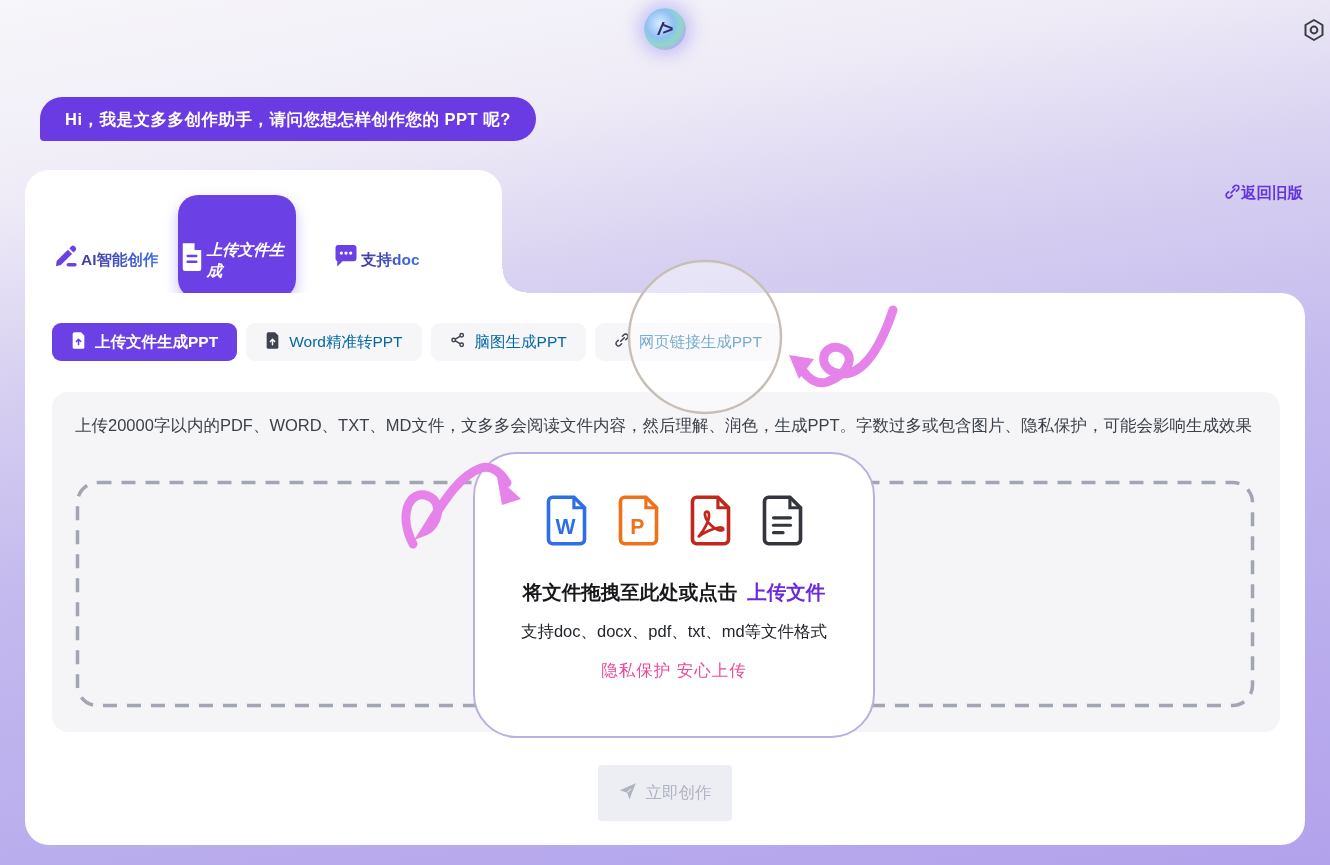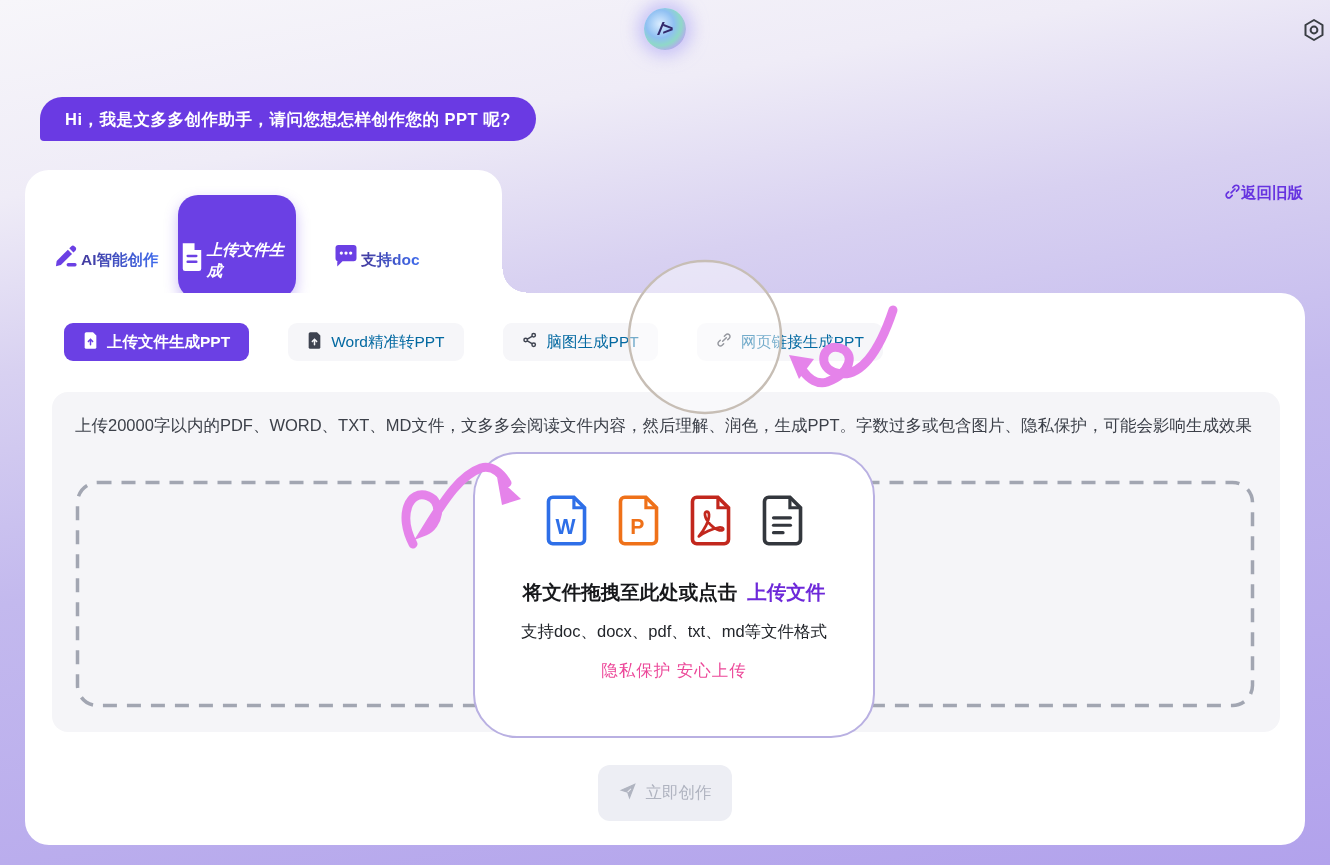--- a/index.html
+++ b/index.html
@@ -49,21 +49,21 @@
   
   .backlink {
     position:absolute; right:27px; top:183px; display:flex; align-items:center; 
     color:#6633e0; font-size:15.5px; font-weight:bold; cursor:pointer;
   }
   
   .panel {
     position:absolute; left:25px; top:293px; width:1280px; height:552px;
     background:#fff; border-radius:0 24px 24px 24px;
   }
-  .subtabs { position:absolute; left:64px; top:323px; display:flex; gap:39px; }
+  .subtabs { position:absolute; left:52px; top:323px; display:flex; gap:9px; }
   .subtab {
     height:38px; display:inline-flex; align-items:center; gap:9px; padding:0 19px;
     background:#f6f6f9; border-radius:9px; font-size:15.5px; color:#0369a1; cursor:pointer; white-space:nowrap;
   }
   .subtab.active { background:#6b40e4; color:#fff; font-weight:bold; }
   
   .graypanel {
     position:absolute; left:52px; top:392px; width:1228px; height:340px;
     background:#f5f5f8; border-radius:16px;
   }
@@ -78,21 +78,21 @@
     display:flex; flex-direction:column; align-items:center; z-index:3;
   }
   .fileicons { display:flex; gap:25px; margin-top:40px; }
   .dragline { margin-top:28px; font-size:19.5px; font-weight:bold; color:#17181b; }
   .dragline .uplink { color:#6d28d9; margin-left:10px; cursor:pointer; }
   .formats { margin-top:15px; font-size:16.5px; color:#23262b; }
   .privacy { margin-top:17px; font-size:16.5px; color:#ec4899; letter-spacing:1px; }
   
   .createbtn {
     position:absolute; left:598px; top:765px; width:134px; height:56px;
-    background:#edeef4; border-radius:12px; border:none;
+    background:#edeef4; border-radius:4px; border:none;
     display:flex; align-items:center; justify-content:center; gap:9px;
     color:#b0b4c0; font-size:16.5px; font-family:"Liberation Sans",sans-serif; cursor:not-allowed;
   }
   
   .annotations { position:absolute; left:0; top:0; width:1330px; height:865px; pointer-events:none; z-index:10; }
 </style>
 </head>
 <body>
 
 <div class="logo">

